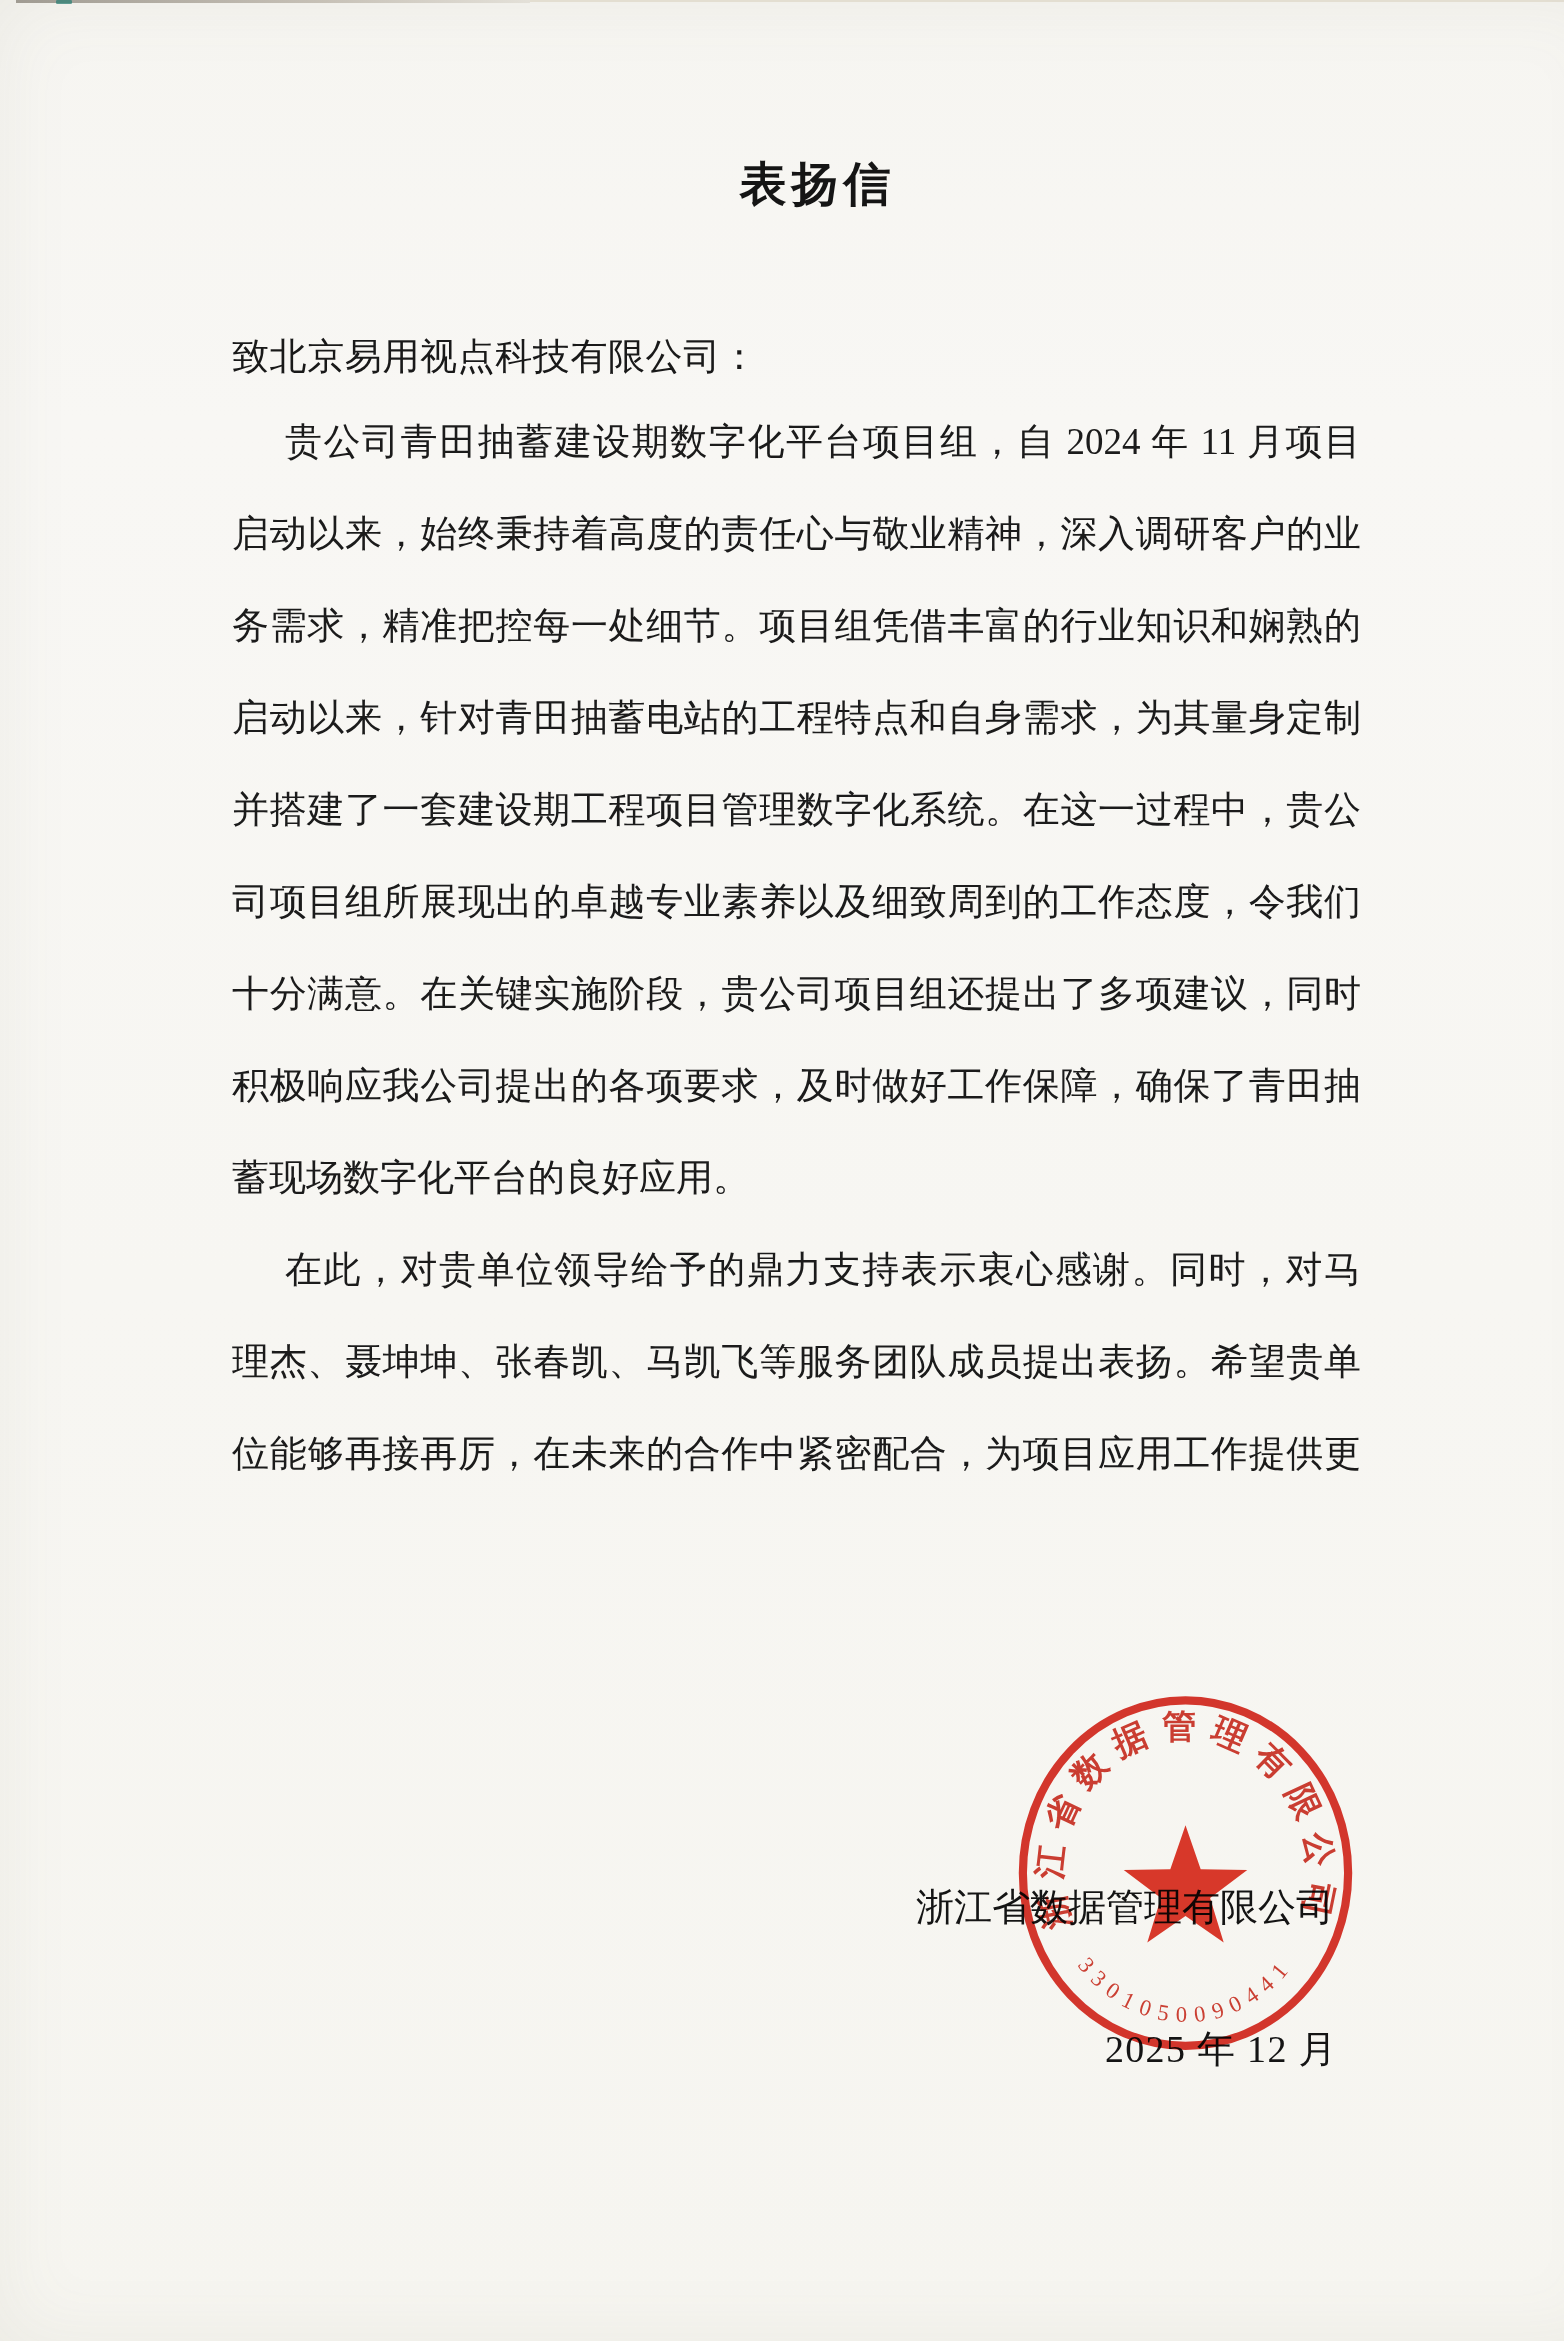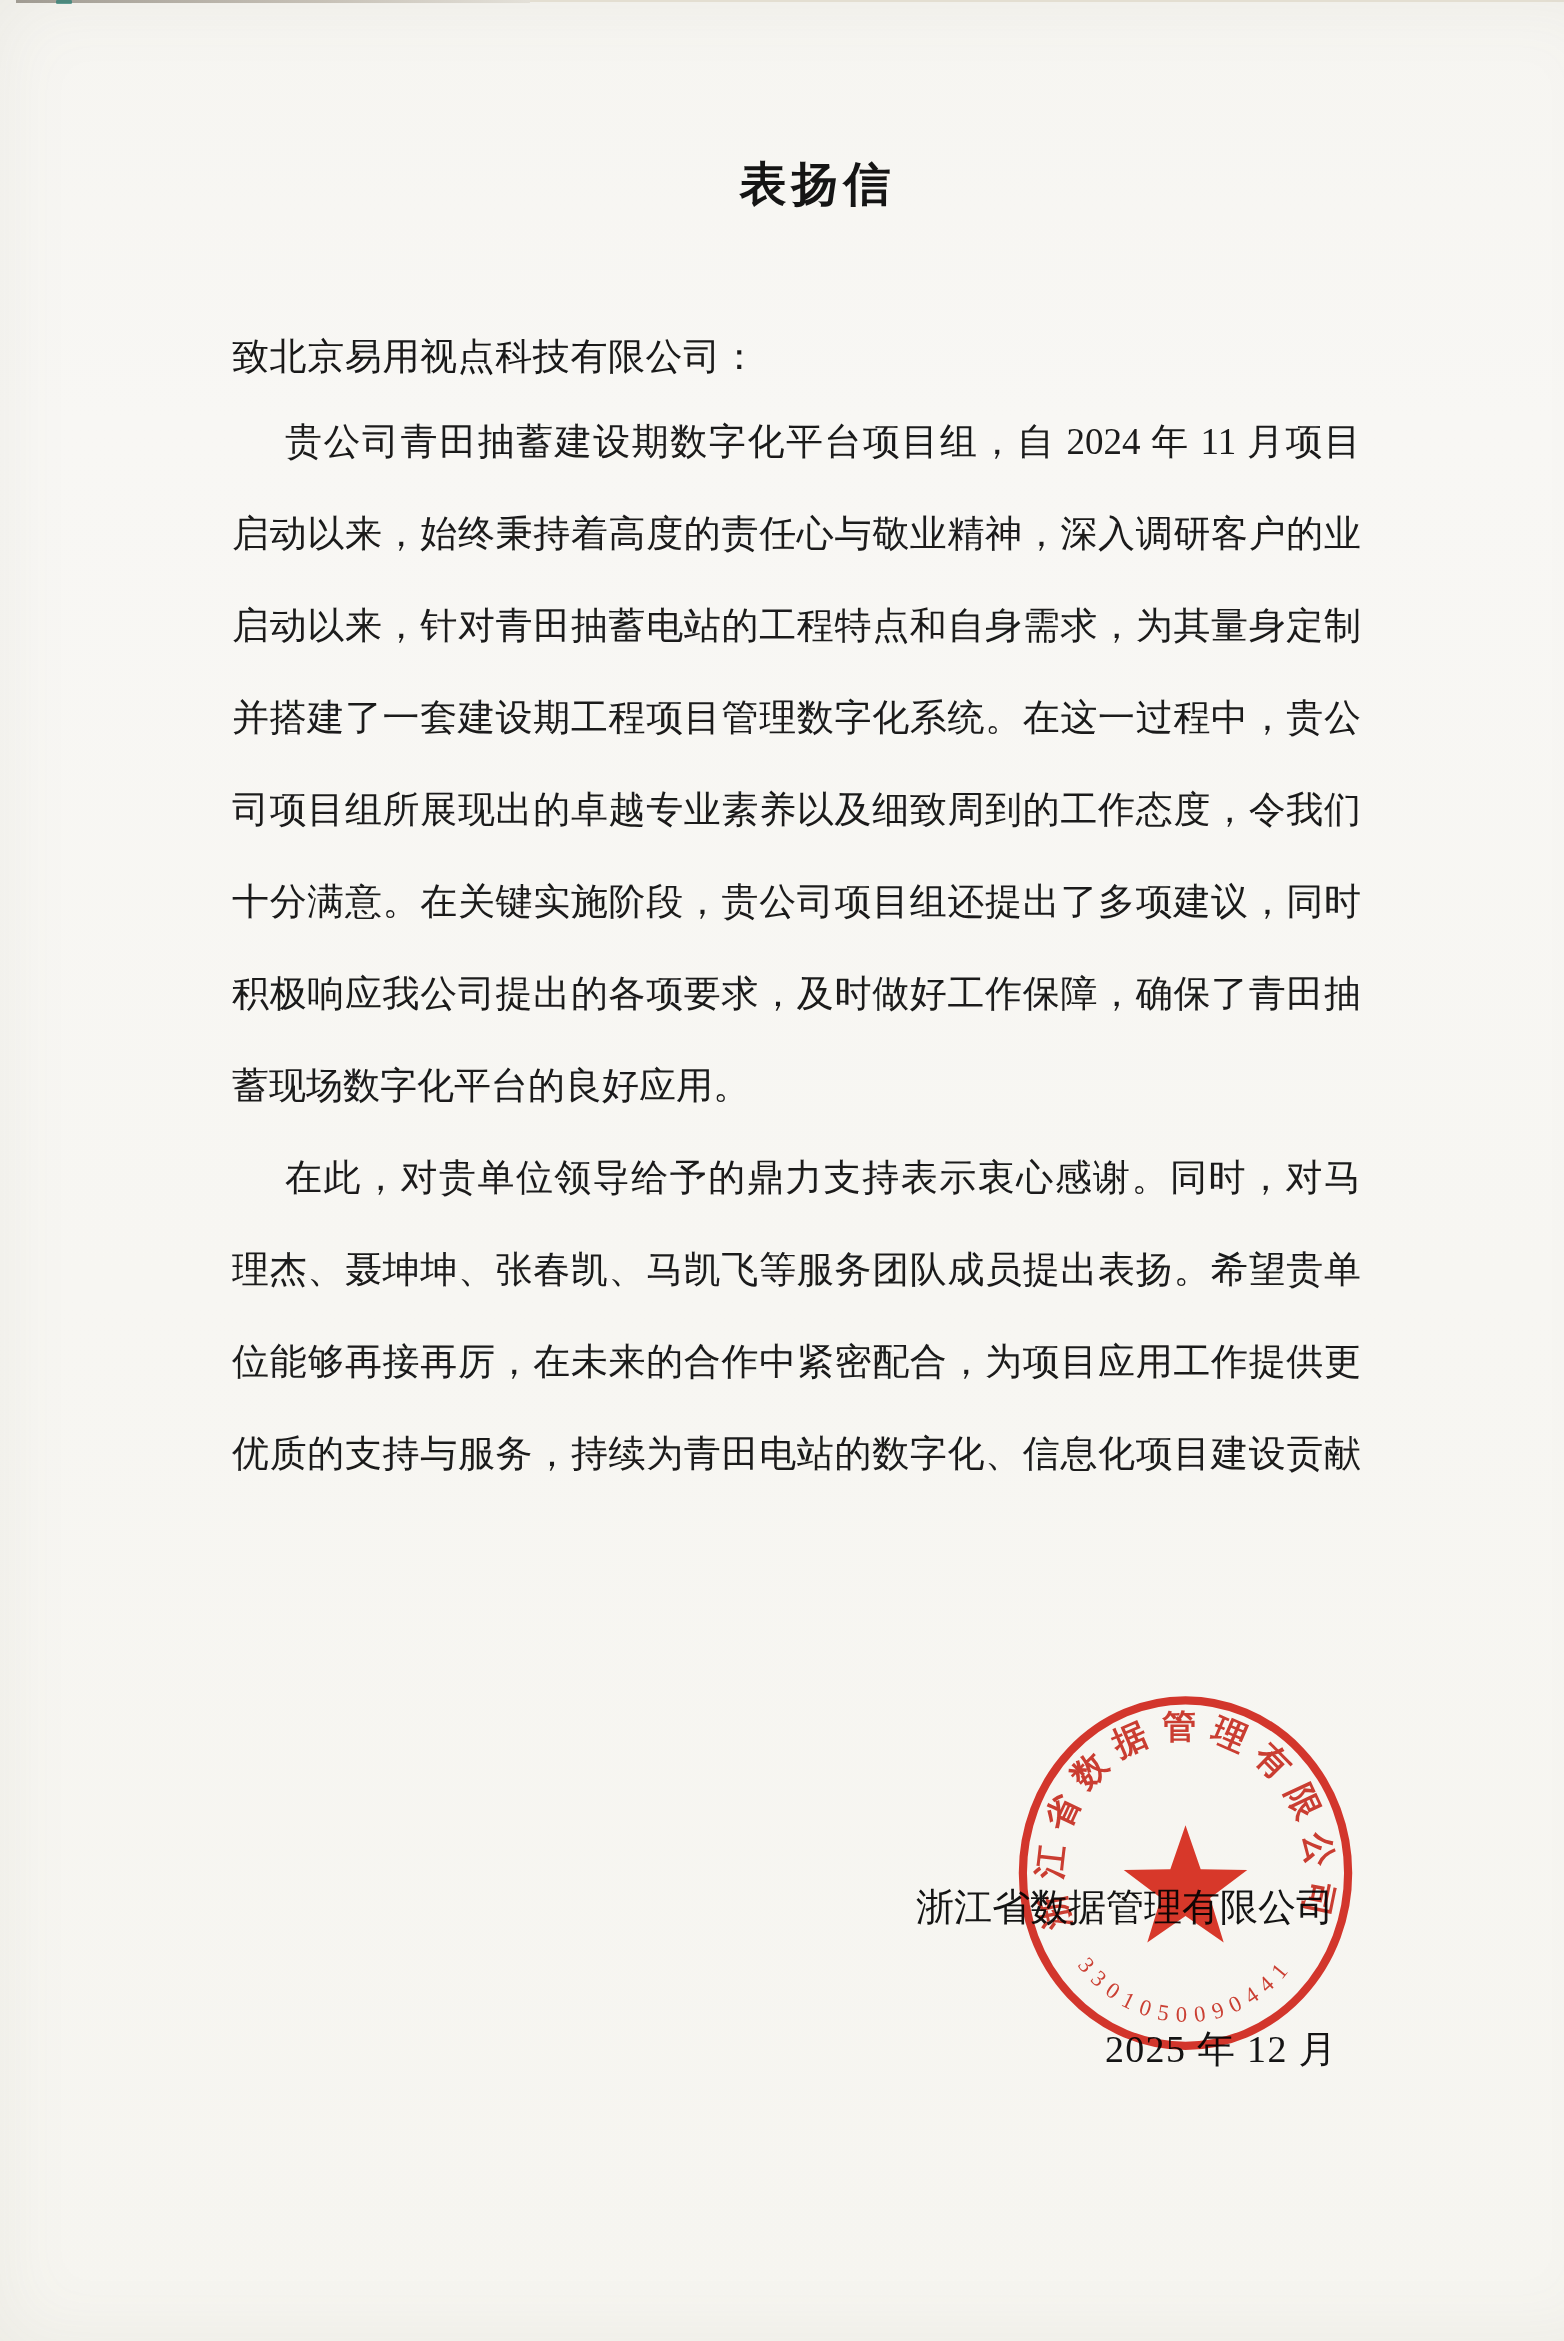--- a/index.html
+++ b/index.html
@@ -67,30 +67,30 @@
   <div class="scan-edge-2"></div>
   <div class="scan-speck"></div>
 
   <div class="title">表扬信</div>
 
   <div class="salutation">致北京易用视点科技有限公司：</div>
 
   <div class="body-text">
     <div class="line indent">贵公司青田抽蓄建设期数字化平台项目组，自 2024 年 11 月项目</div>
     <div class="line">启动以来，始终秉持着高度的责任心与敬业精神，深入调研客户的业</div>
+    <div class="line">务需求，精准把控每一处细节。项目组凭借丰富的行业知识和娴熟的</div>
     <div class="line">启动以来，针对青田抽蓄电站的工程特点和自身需求，为其量身定制</div>
     <div class="line">并搭建了一套建设期工程项目管理数字化系统。在这一过程中，贵公</div>
     <div class="line">司项目组所展现出的卓越专业素养以及细致周到的工作态度，令我们</div>
     <div class="line">十分满意。在关键实施阶段，贵公司项目组还提出了多项建议，同时</div>
     <div class="line">积极响应我公司提出的各项要求，及时做好工作保障，确保了青田抽</div>
     <div class="line end">蓄现场数字化平台的良好应用。</div>
     <div class="line indent">在此，对贵单位领导给予的鼎力支持表示衷心感谢。同时，对马</div>
     <div class="line">理杰、聂坤坤、张春凯、马凯飞等服务团队成员提出表扬。希望贵单</div>
     <div class="line">位能够再接再厉，在未来的合作中紧密配合，为项目应用工作提供更</div>
-    <div class="line">优质的支持与服务，持续为青田电站的数字化、信息化项目建设贡献</div>
   </div>
 
   <div class="signature">浙江省数据管理有限公司</div>
   <div class="sign-date">2025 年 12 月</div>
 
   <svg class="seal" viewBox="0 0 560 600">
     <defs>
       <path id="arcTop" d="M 102 384 A 196 215 0 1 1 458 384" fill="none"></path>
       <path id="arcBottom" d="M 82.5 393 A 218 237 0 0 0 477.5 393" fill="none"></path>
     </defs>

